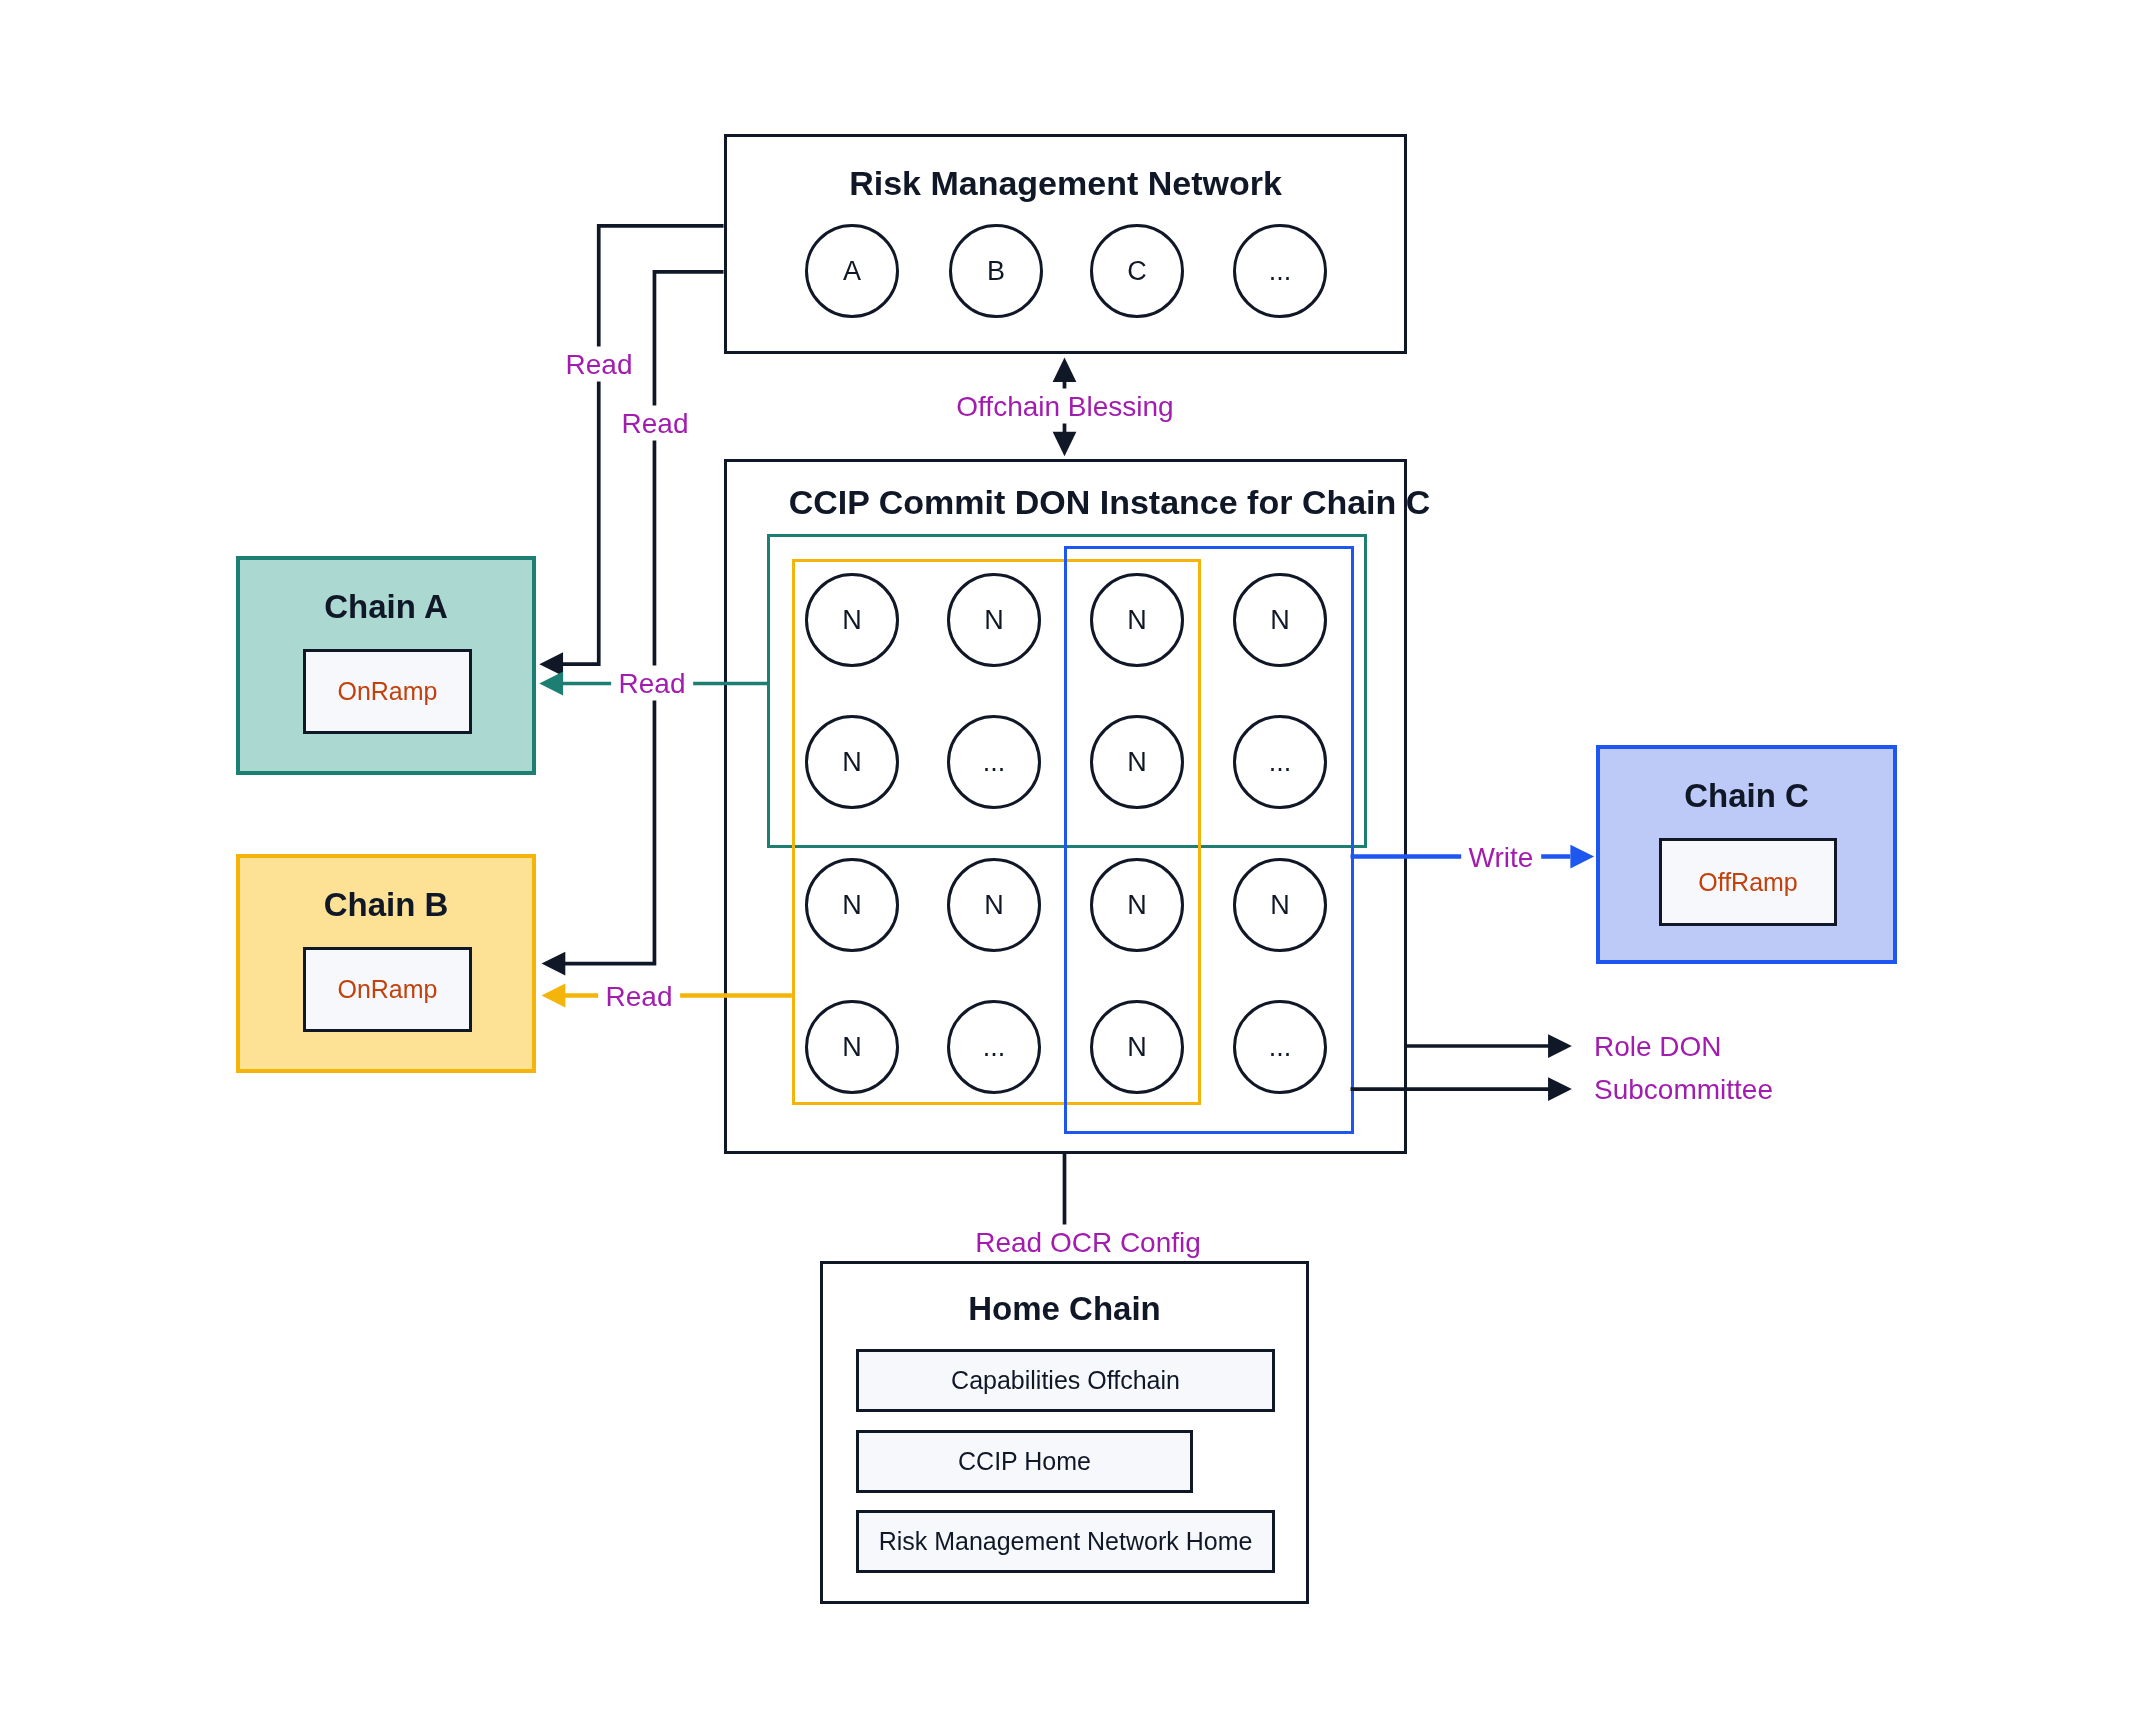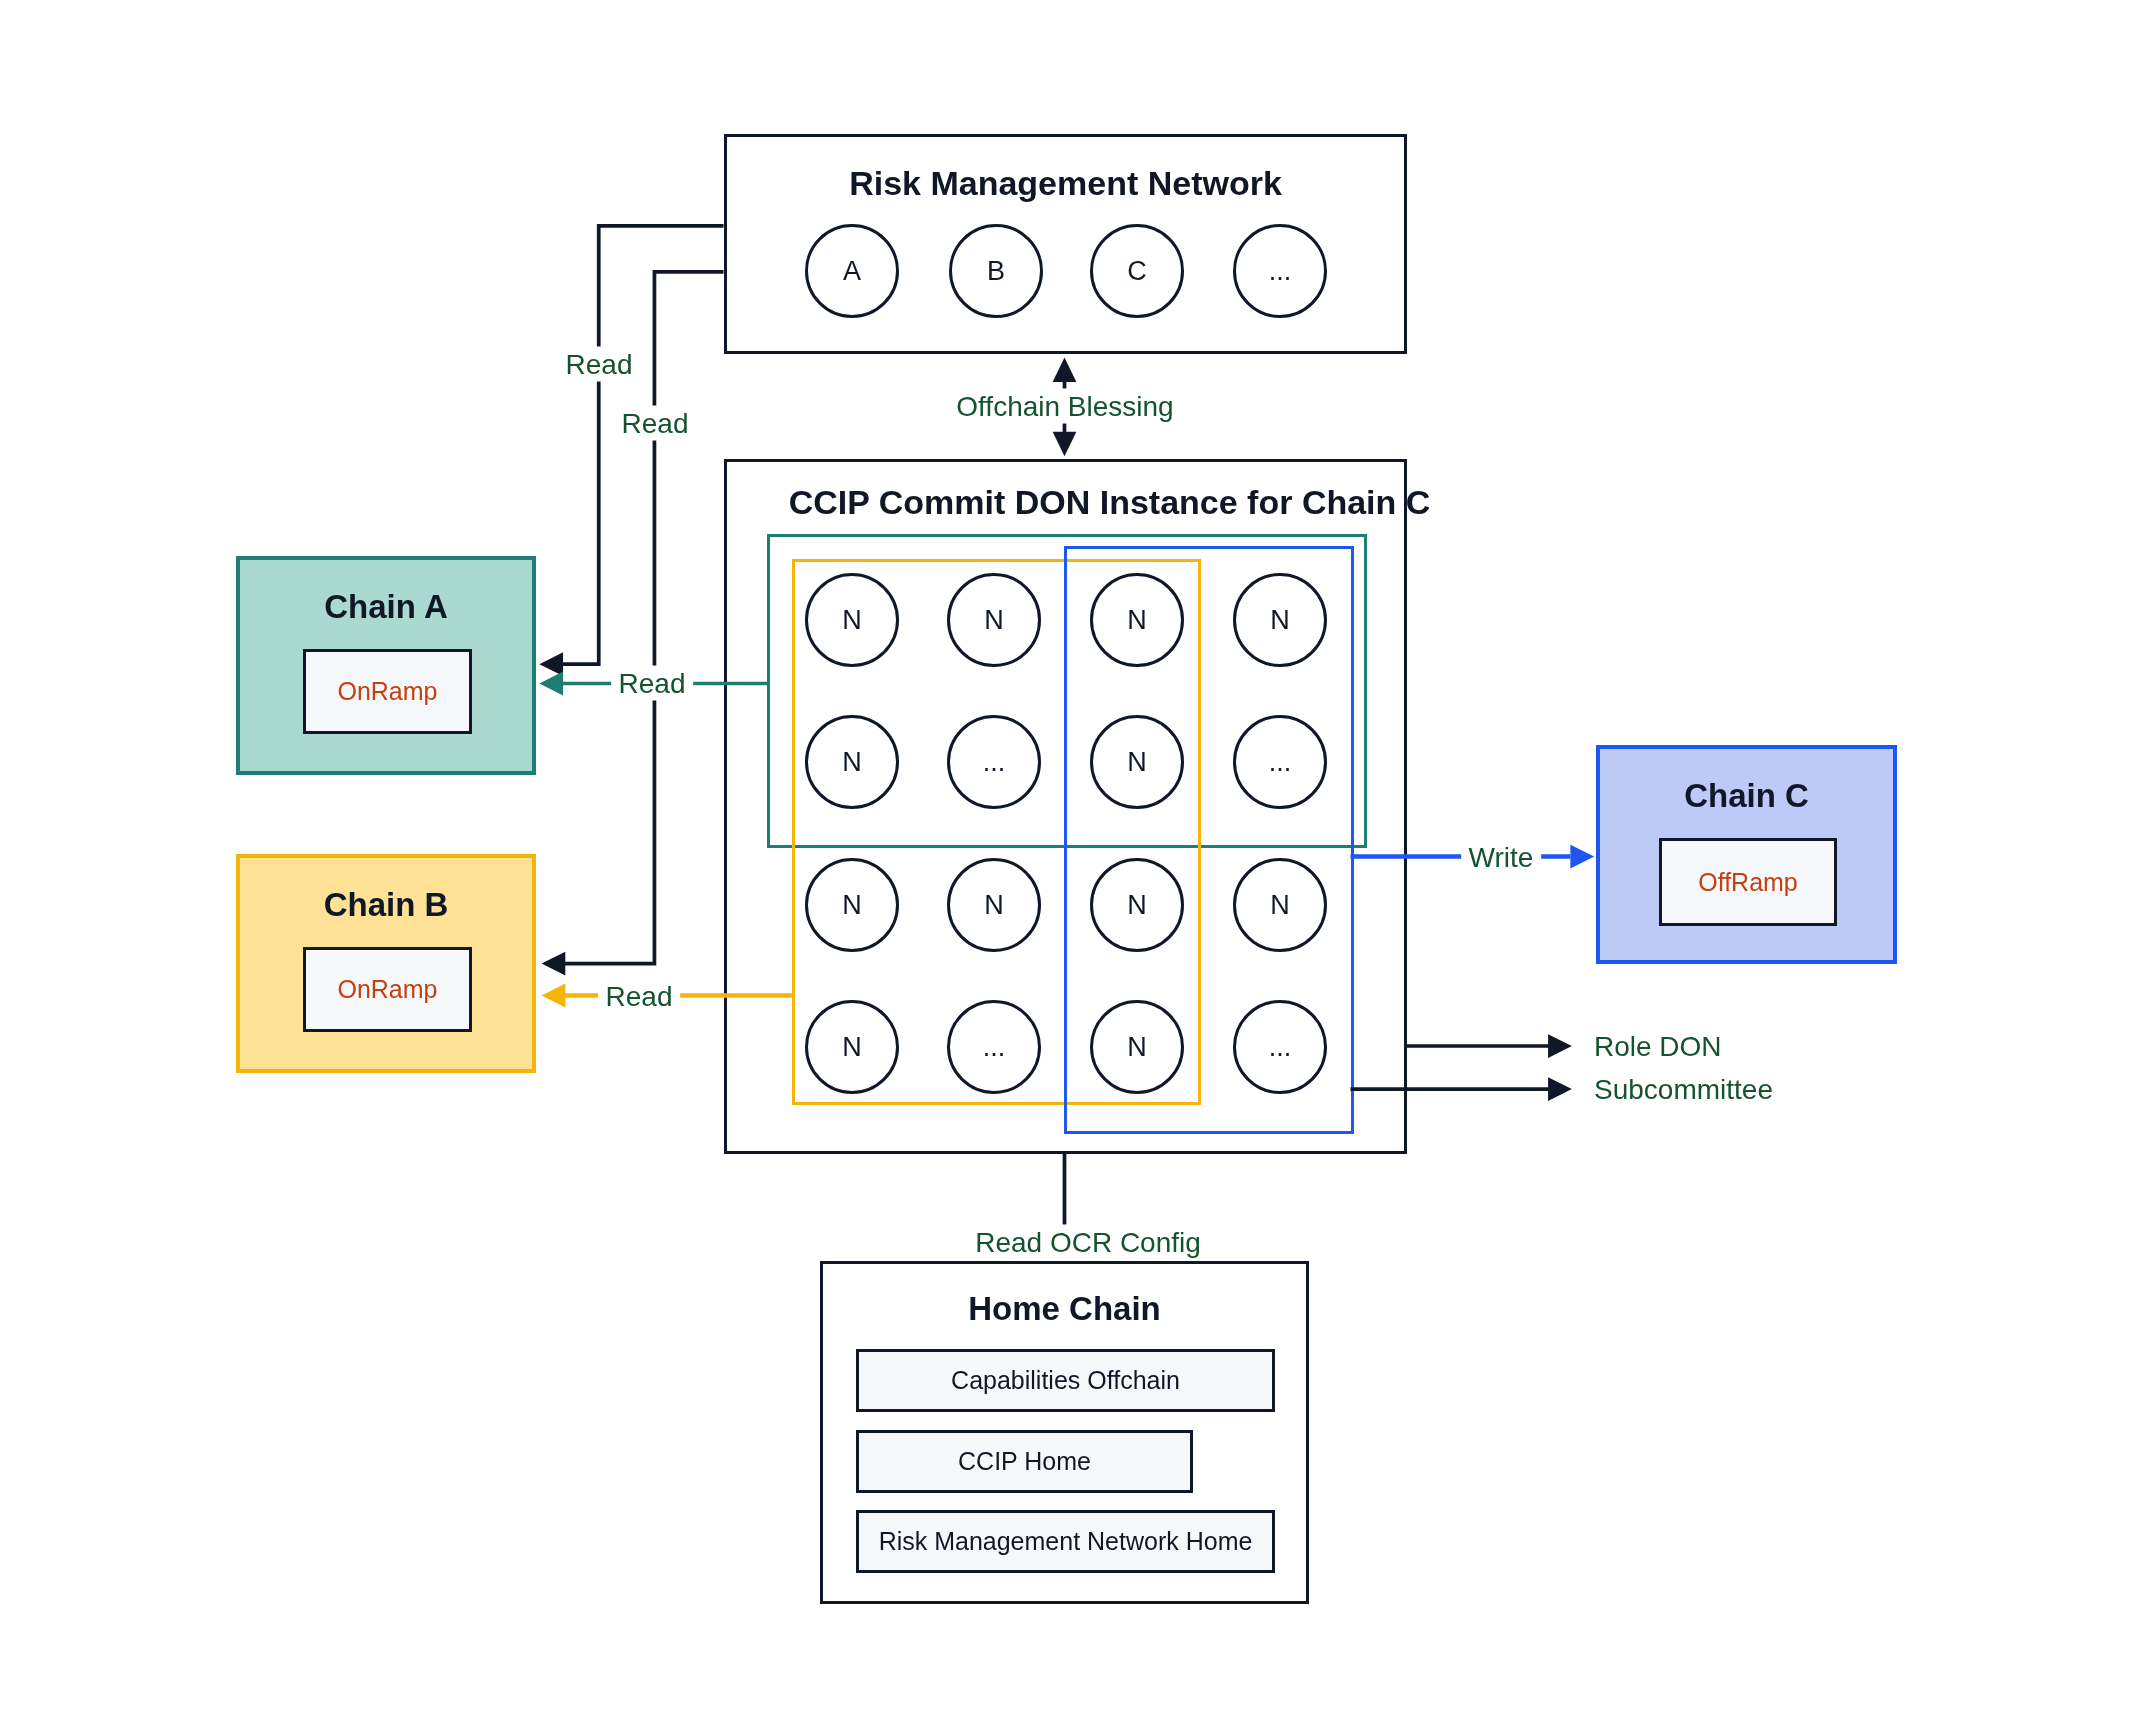--- a/index.html
+++ b/index.html
@@ -27,21 +27,21 @@
     position:absolute;box-sizing:border-box;background:#f7f8fc;border:3.7px solid #101828;
     display:flex;align-items:center;justify-content:center;font-size:25px;color:#c2410c;
   }
   .home-item{
     position:absolute;box-sizing:border-box;background:#f7f8fc;border:3px solid #101828;
     display:flex;align-items:center;justify-content:center;font-size:25px;color:#101828;
   }
   svg.wires{position:absolute;left:0;top:0;z-index:5;pointer-events:none;}
   .wire-label{
     position:absolute;z-index:6;background:#ffffff;padding:1.5px 7.4px;
-    font-size:28px;font-weight:500;color:#14532d;transform:translate(-50%,-50%);white-space:nowrap;
+    font-size:28px;font-weight:500;color:#a21caf;transform:translate(-50%,-50%);white-space:nowrap;
   }
   .wire-label.left-anchor{transform:translate(0,-50%);padding:1.5px 0;}
 </style>
 </head>
 <body>
 
 <div class="canvas">
 
   <div class="box" style="left:724px;top:134px;width:683px;height:220px;">
     <div class="box-title" style="top:28px;">Risk Management Network</div>

